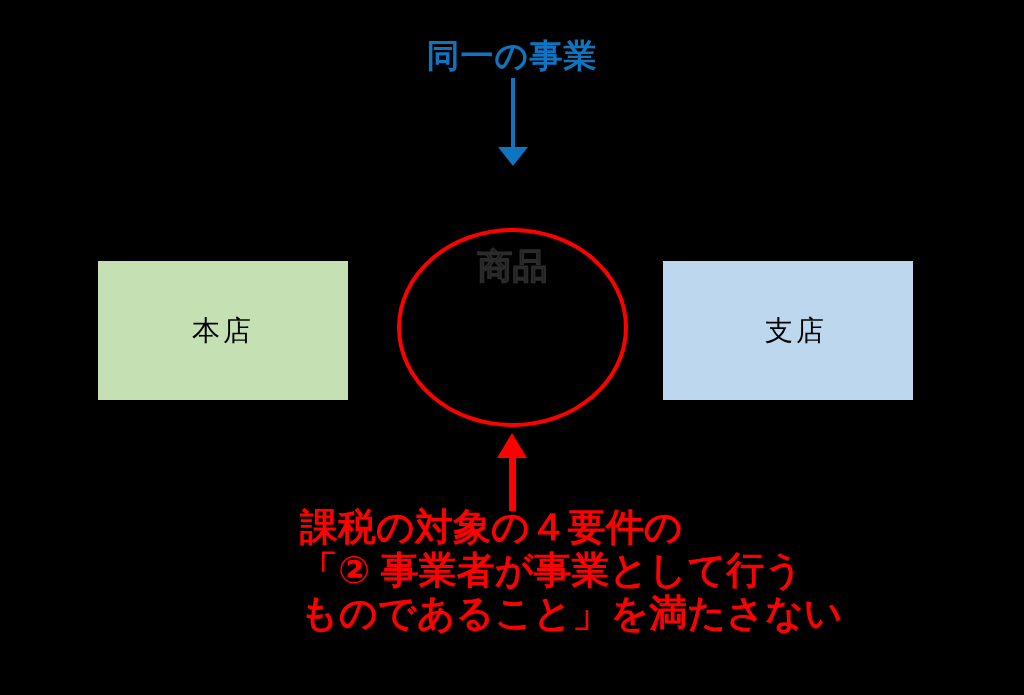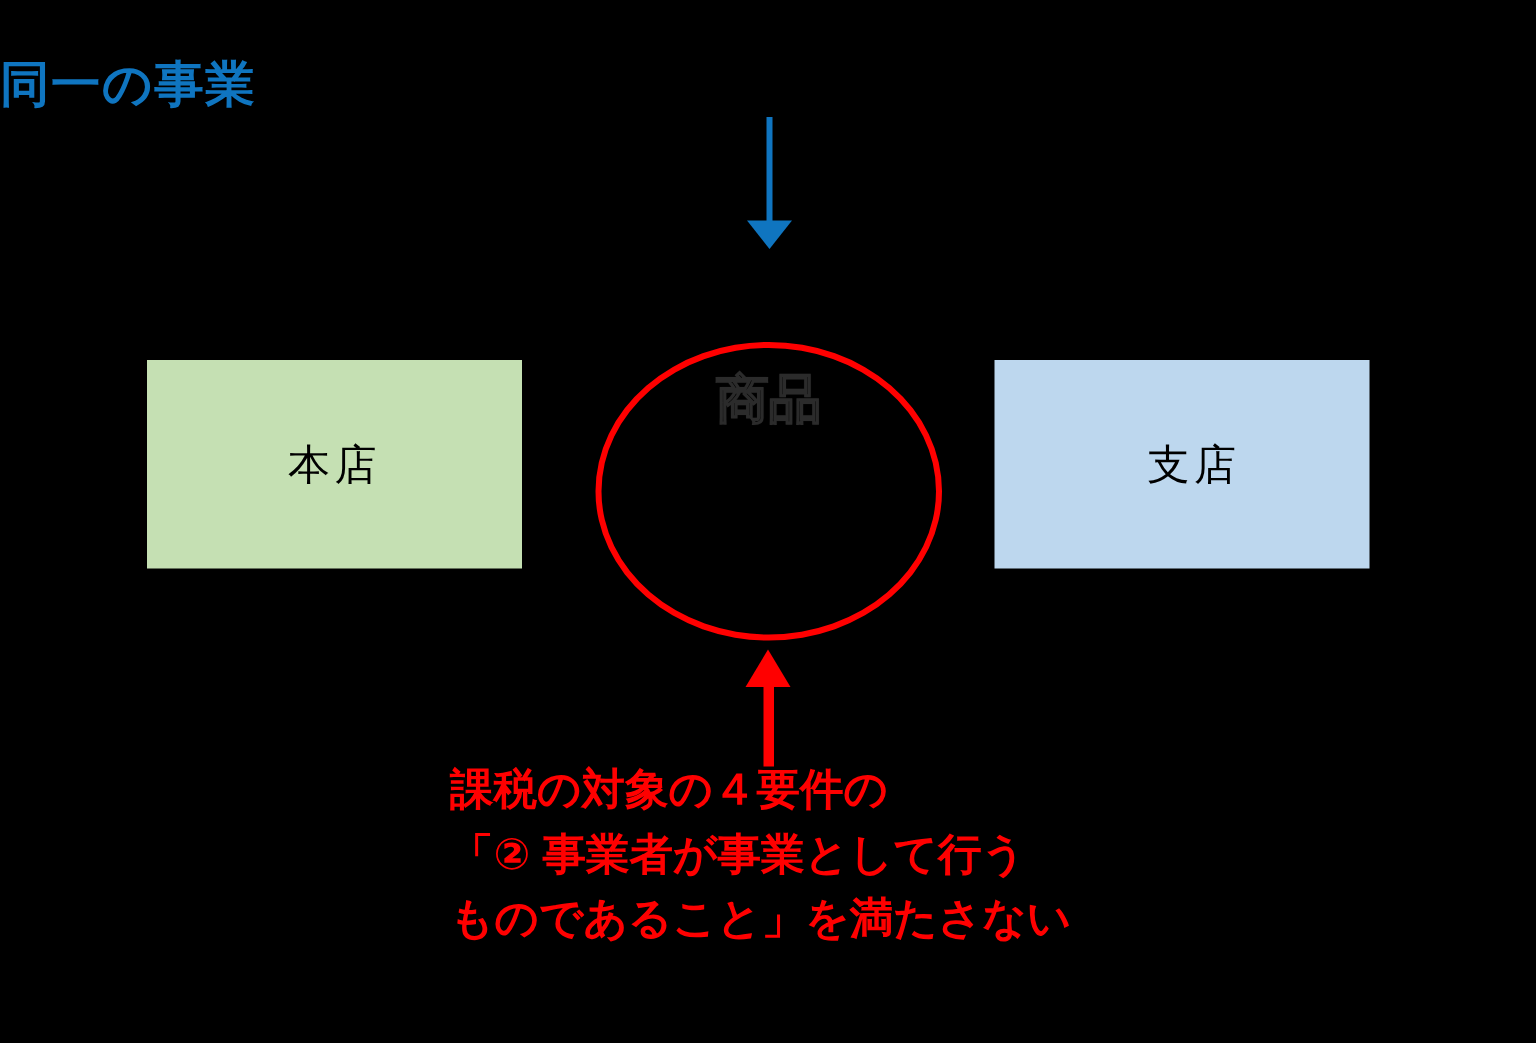--- a/index.html
+++ b/index.html
@@ -22,20 +22,21 @@
     position: relative;
     width: 1024px;
     height: 695px;
     background: var(--background);
   }
   .abs { position: absolute; }
 
   
   .title {
     left: 0; right: 0; top: 34px;
+    text-align: center;
     color: var(--accent-blue);
     font-size: 33px;
     font-weight: bold;
     letter-spacing: 1px;
   }
 
   
   .down-arrow-line {
     left: 511px; top: 78px;
     width: 4px; height: 70px;
@@ -44,21 +45,21 @@
   .down-arrow-head {
     left: 498px; top: 147px;
     width: 0; height: 0;
     border-left: 15px solid transparent;
     border-right: 15px solid transparent;
     border-top: 19px solid var(--accent-blue);
   }
 
   
   .side-box {
-    top: 240px;
+    top: 261px;
     width: 250px; height: 139px;
     display: flex;
     align-items: center;
     justify-content: center;
   }
   .box-left  { left: 98px;  background: var(--box-green); }
   .box-right { left: 663px; background: var(--box-blue); padding-left: 16px; }
   .side-box .box-label {
     color: var(--box-text);
     font-size: 28px;
@@ -98,21 +99,21 @@
   .up-arrow-line {
     left: 509px; top: 456px;
     width: 7px; height: 55px;
     background: var(--accent-red);
   }
 
   
   .annotation {
     left: 300px; top: 506px;
     color: var(--accent-red);
-    font-size: 29px;
+    font-size: 38px;
     font-weight: bold;
     line-height: 43px;
     white-space: nowrap;
   }
 </style>
 </head>
 <body>
 
 <div class="canvas">
 

